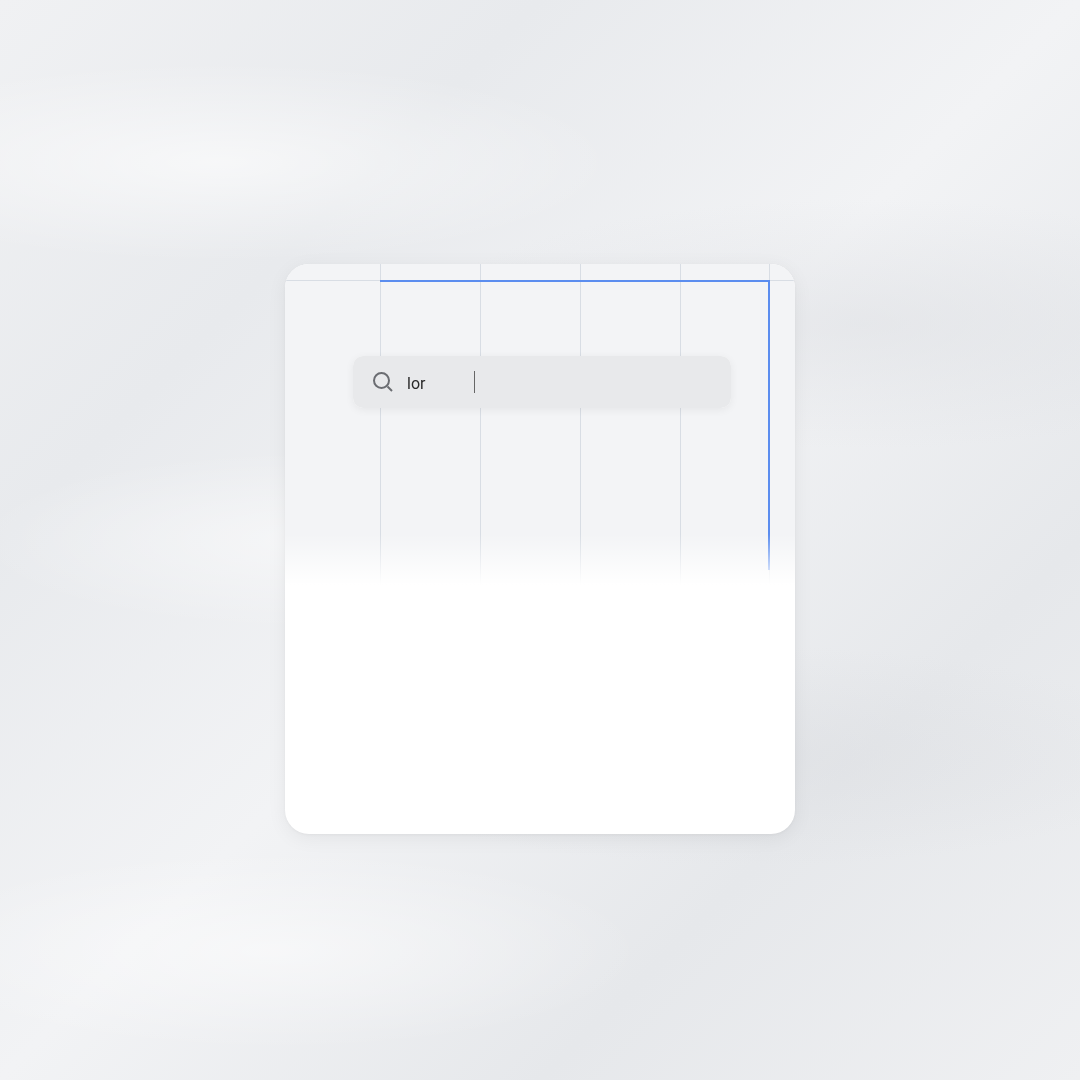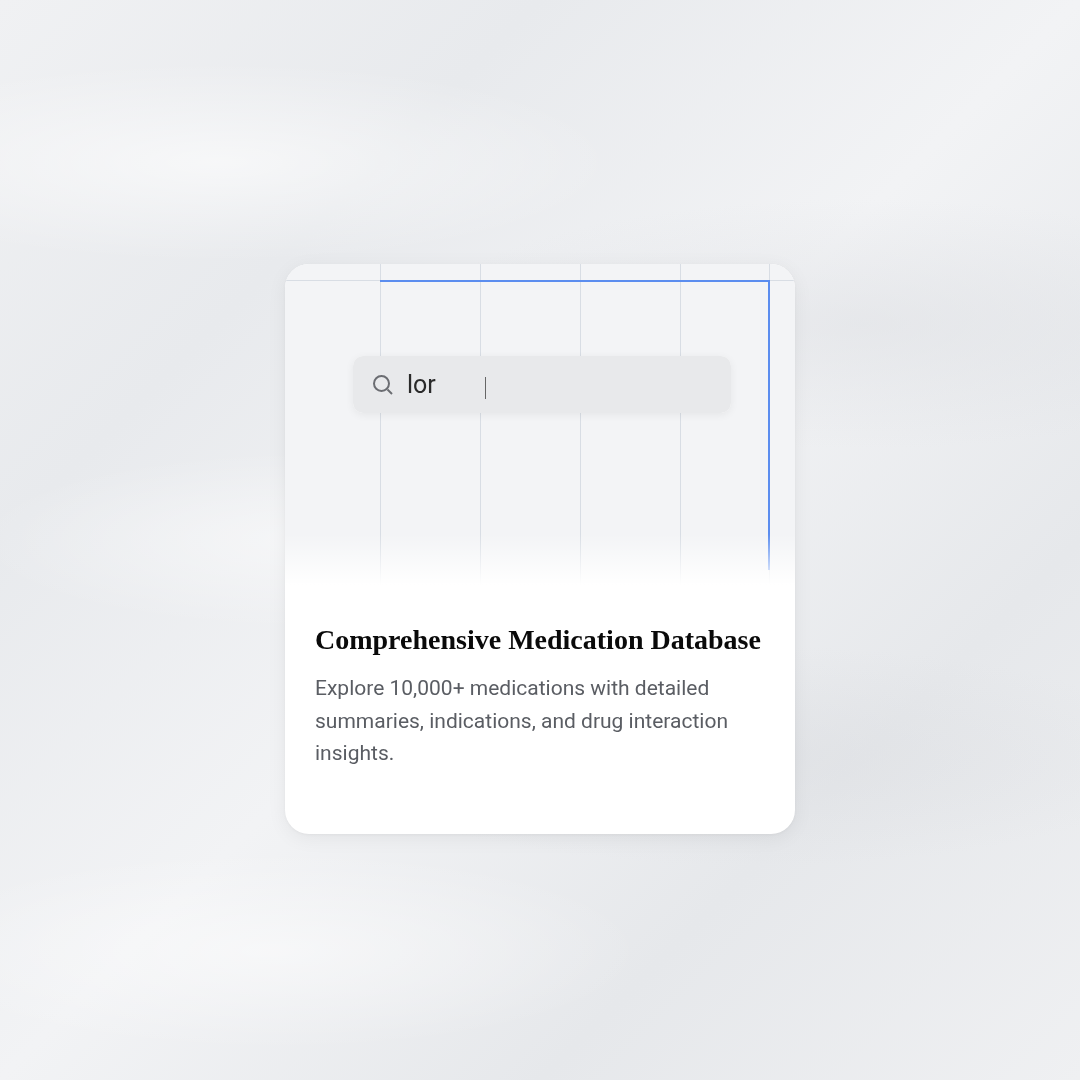--- a/index.html
+++ b/index.html
@@ -192,27 +192,23 @@
     <div class="grid-accent-right"></div>
 
     <div class="search-container">
       <div class="search-bar">
         <span class="search-icon">
           <svg viewBox="0 0 24 24" fill="none" stroke="#6b6d72" stroke-width="2">
             <circle cx="10.5" cy="10.5" r="7.5"></circle>
             <line x1="16.5" y1="16.5" x2="21" y2="21"></line>
           </svg>
         </span>
-        <span style="font-size:25px;color:#2a2a2a;display:flex;align-items:flex-end;gap:48px;">
+        <span style="font-size:16px;color:#2a2a2a;display:flex;align-items:flex-end;gap:48px;">
           <span>lor</span>
             <span class="cursor"></span>
         </span>
       </div>
     </div>
 
     <div class="fade-overlay"></div>
   </div>
 
-  <div class="card-body">
-    <h2 class="card-title">Comprehensive Medication Database</h2>
-    <p class="card-description">Explore 10,000+ medications with detailed summaries, indications, and drug interaction insights.</p>
-  </div>
 </div>
 
 </body></html>

